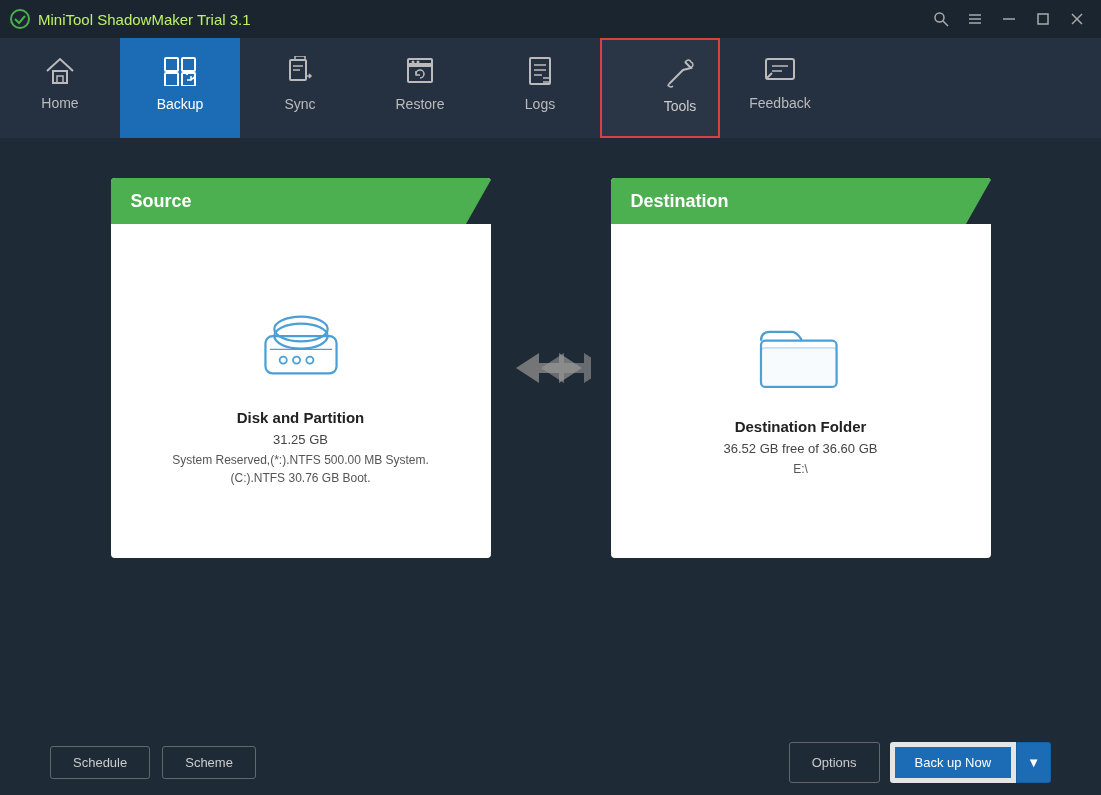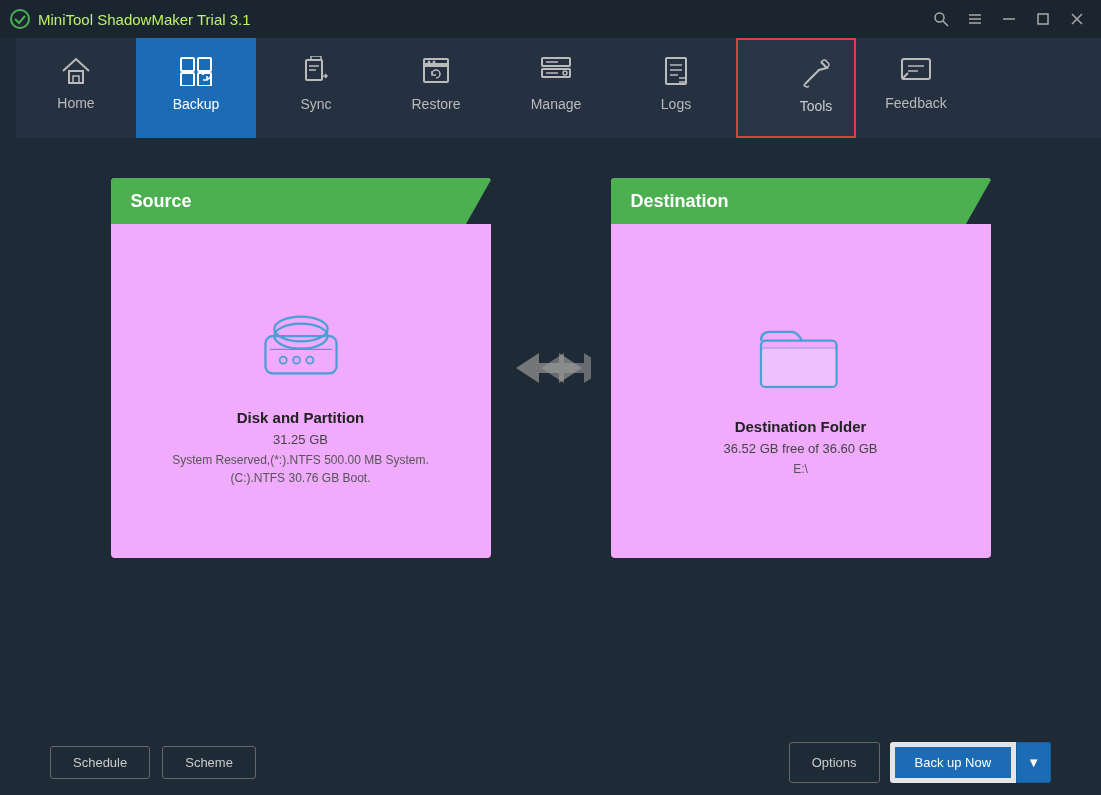--- a/index.html
+++ b/index.html
@@ -54,21 +54,20 @@
       font-size: 14px;
     }
 
     
     #nav-bar {
       background: #253040;
       height: 100px;
       display: flex;
       align-items: stretch;
       flex-shrink: 0;
-      margin-left: 16px;
     }
     .nav-item {
       display: flex;
       flex-direction: column;
       align-items: center;
       justify-content: center;
       width: 120px;
       cursor: pointer;
       gap: 6px;
       border-bottom: 3px solid transparent;
@@ -106,21 +105,21 @@
     #cards-row {
       display: flex;
       align-items: center;
       gap: 0;
       width: 100%;
       justify-content: center;
       margin-top: 10px;
     }
 
     .backup-card {
-      background: #f0abfc;
+      background: #ffffff;
       border-radius: 4px;
       width: 380px;
       min-height: 380px;
       display: flex;
       flex-direction: column;
       align-items: flex-end;
       justify-content: flex-start;
       padding: 0 0 30px 0;
       position: relative;
       cursor: pointer;
@@ -334,32 +333,20 @@
         <rect x="4" y="3" width="24" height="7" rx="1" stroke="#bbb" stroke-width="2" fill="none"></rect>
         <circle cx="9" cy="6" r="1.5" fill="#bbb"></circle>
         <circle cx="14" cy="6" r="1.5" fill="#bbb"></circle>
         <path d="M12 18 A4 4 0 1 1 16 22" stroke="#bbb" stroke-width="1.5" fill="none"></path>
         <path d="M12 15 L12 19 L16 19" stroke="#bbb" stroke-width="1.5" fill="none"></path>
       </svg>
     </div>
     <span>Restore</span>
   </div>
 
-  <div class="nav-item">
-    <div class="nav-icon">
-      <svg width="32" height="30" viewBox="0 0 32 30" fill="none">
-        <rect x="2" y="2" width="28" height="8" rx="1" stroke="#bbb" stroke-width="2" fill="none"></rect>
-        <rect x="2" y="13" width="28" height="8" rx="1" stroke="#bbb" stroke-width="2" fill="none"></rect>
-        <line x1="6" y1="6" x2="18" y2="6" stroke="#bbb" stroke-width="1.5"></line>
-        <line x1="6" y1="17" x2="18" y2="17" stroke="#bbb" stroke-width="1.5"></line>
-        <circle cx="25" cy="17" r="2" stroke="#bbb" stroke-width="1.5" fill="none"></circle>
-      </svg>
-    </div>
-    <span>Manage</span>
-  </div>
 
   <div class="nav-item">
     <div class="nav-icon">
       <svg width="28" height="30" viewBox="0 0 28 30" fill="none">
         <rect x="4" y="2" width="20" height="26" rx="1" stroke="#bbb" stroke-width="2" fill="none"></rect>
         <line x1="8" y1="9" x2="20" y2="9" stroke="#bbb" stroke-width="1.5"></line>
         <line x1="8" y1="14" x2="20" y2="14" stroke="#bbb" stroke-width="1.5"></line>
         <line x1="8" y1="19" x2="16" y2="19" stroke="#bbb" stroke-width="1.5"></line>
         <line x1="17" y1="22" x2="24" y2="22" stroke="#bbb" stroke-width="1.5"></line>
         <line x1="17" y1="26" x2="24" y2="26" stroke="#bbb" stroke-width="1.5"></line>

